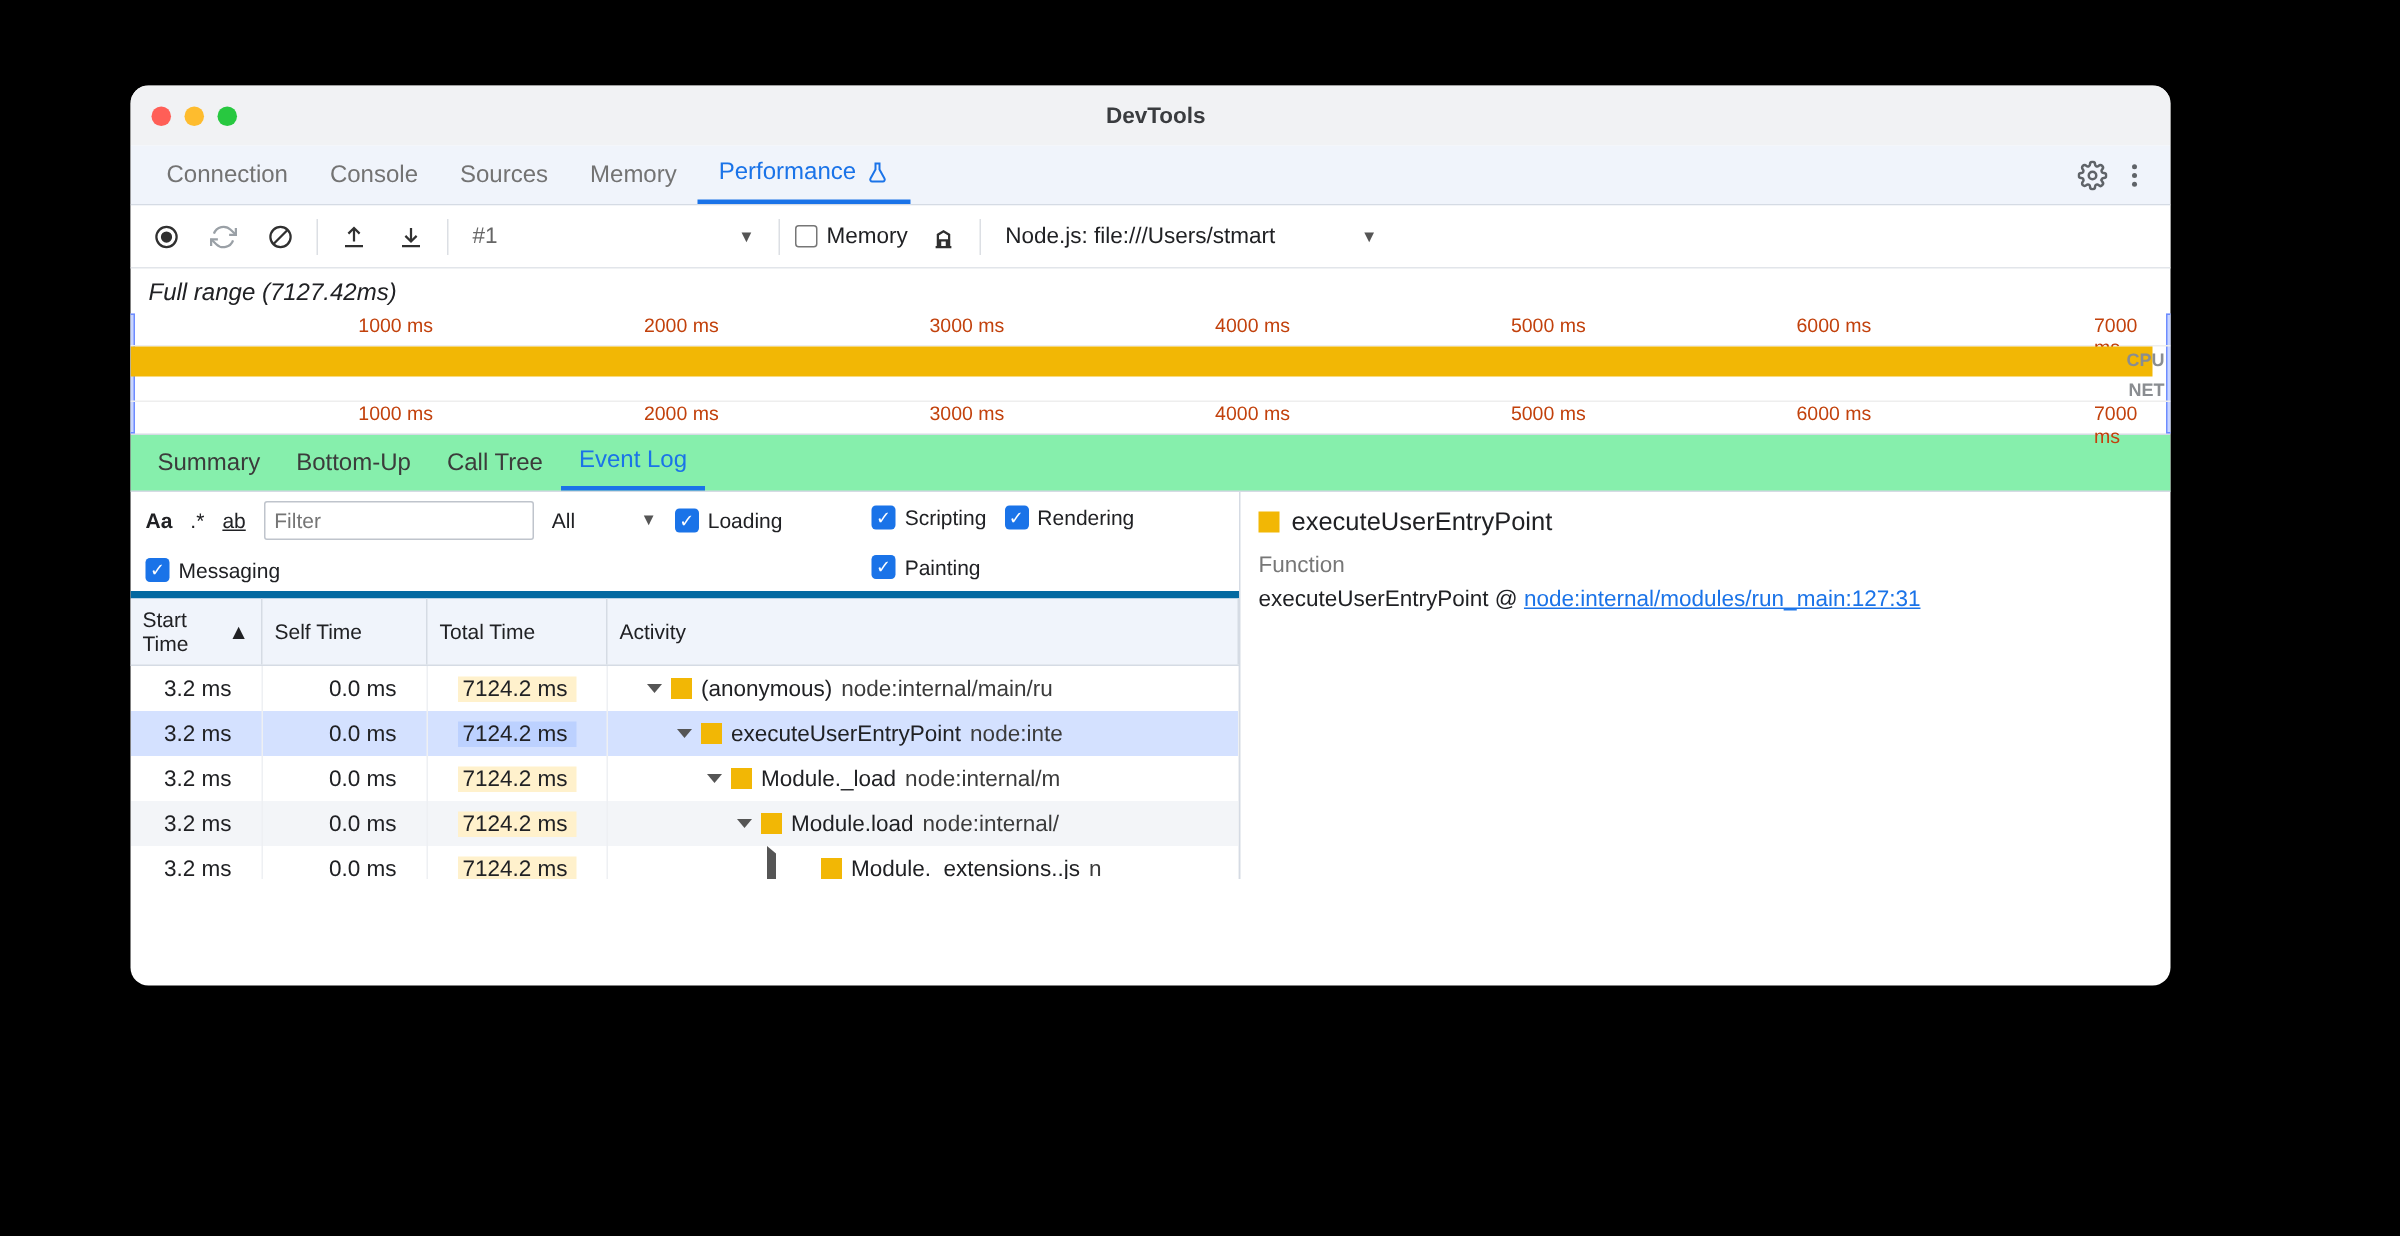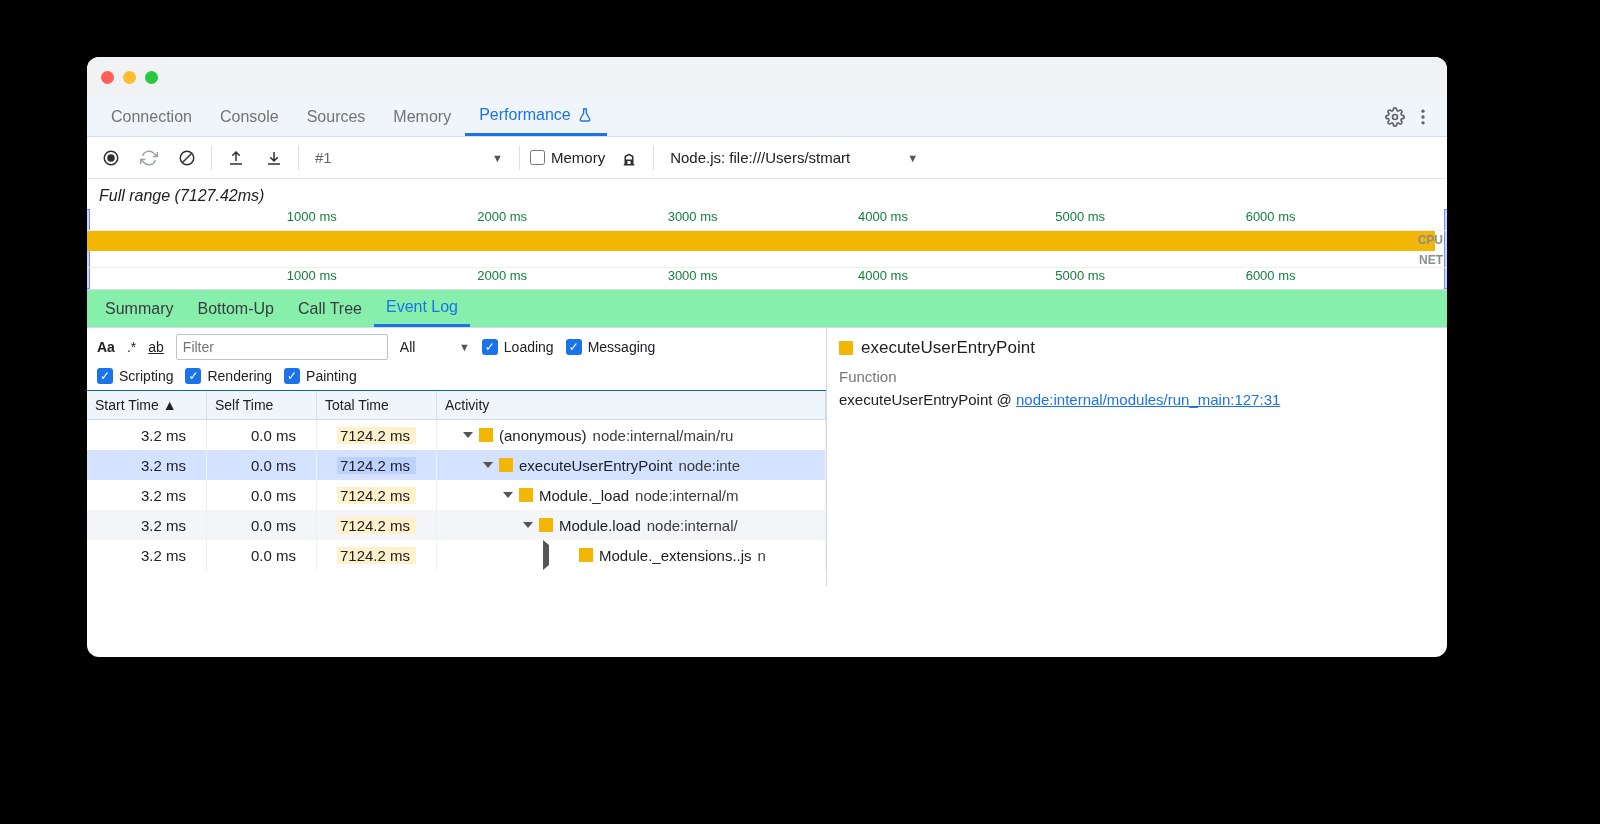--- a/index.html
+++ b/index.html
@@ -17,42 +17,42 @@
   .icon-btn { width: 28px; height: 28px; display: inline-flex; align-items: center; justify-content: center; color: #4a4a4a; cursor: pointer; }
   svg { display: block; }
   .toolbar { height: 42px; background: #fff; display: flex; align-items: center; padding: 0 10px; gap: 10px; border-bottom: 1px solid #e2e5ea; font-size: 15px; }
   .toolbar .sep { width: 1px; height: 24px; background: #dcdfe4; }
   .sel-input { min-width: 200px; display: flex; align-items: center; gap: 6px; padding: 0 6px; color: #666; }
   .chev { font-size: 11px; color: #555; }
   .chk { display: flex; align-items: center; gap: 6px; }
   .chk input { width: 15px; height: 15px; }
   .range-label { padding: 8px 12px 4px; font-size: 16px; font-style: italic; }
   .ruler { position: relative; height: 22px; border-bottom: 1px solid #eee; }
-  .ruler .tick { position: absolute; top: 0; font-size: 13px; color: #15803d; transform: translateX(-50%); margin-left: 48px; }
+  .ruler .tick { position: absolute; top: 0; font-size: 13px; color: #c2410c; transform: translateX(-50%); }
   .lanes { position: relative; }
   .lane { height: 20px; position: relative; }
   .lane-label { position: absolute; right: 4px; top: 2px; font-size: 12px; font-weight: 700; color: #8a8d91; }
   .cpu-bar { position: absolute; left: 0; right: 12px; top: 0; bottom: 0; background: #f2b705; }
   .overview-border { border-bottom: 1px solid #d5dbe4; }
   .handle { position:absolute; top:0; bottom:0; width:6px; background:#c9d6ff; border:1px solid #6e8cff; }
   .subtabs { height: 38px; background: #86efac; display: flex; align-items: center; padding: 0 6px; border-bottom: 1px solid #d5dbe4; }
   .subtab { padding: 0 12px; height: 100%; display: flex; align-items: center; font-size: 16px; color: #3b3b3b; cursor: pointer; }
   .subtab.active { color: #1a73e8; border-bottom: 3px solid #1a73e8; }
-  .filter-rows { padding: 6px 10px; display: flex; flex-direction: column; gap: 8px; border-bottom: 1px solid #0369a1; justify-content: center; }
+  .filter-rows { padding: 6px 10px; display: flex; flex-direction: row; gap: 8px; border-bottom: 5px solid #0369a1; justify-content: center; }
   .filter-row { display: flex; align-items: center; gap: 12px; flex-wrap: wrap; }
   .filter-row .mode { font-weight: 700; }
-  .filter-input { width: 212px; height: 24px; border: 1px solid #bfc4cc; border-radius: 2px; padding: 12px 6px; font-size: 14px; }
+  .filter-input { width: 180px; height: 24px; border: 1px solid #bfc4cc; border-radius: 2px; padding: 12px 6px; font-size: 14px; }
   .cat-sel { display: flex; align-items: center; gap: 4px; min-width: 70px; }
   .cbox { width: 16px; height: 16px; background: #1a73e8; border-radius: 3px; display: inline-flex; align-items: center; justify-content: center; color: #fff; font-size: 12px; }
   .split { display: flex; height: 258px; }
   .left { width: 740px; display:flex; flex-direction:column; border-right: 1px solid #d5dbe4; }
   .right { flex: 1; padding: 10px 12px; font-size: 15px; }
   .table-head { display: flex; background: #f0f4fb; border-bottom: 1px solid #d5dbe4; font-size: 14px; }
   .th { padding: 6px 8px; border-right: 1px solid #d5dbe4; display:flex; align-items:center; gap:4px; }
-  .col-start{width:120px;} .col-self{width:110px;} .col-total{width:120px;} .col-act{flex:1;}
+  .col-start{width:88px;} .col-self{width:110px;} .col-total{width:120px;} .col-act{flex:1;}
   .tbody { overflow-y:auto; }
   .tr { display: flex; height: 30px; align-items: center; }
   .tr.alt { background: #f3f5f8; }
   .tr.sel { background: #d4e1ff; }
   .td { padding: 0 20px; border-right: 1px solid #eef0f3; height:100%; display:flex; align-items:center; font-size:15px; }
   .num { justify-content: flex-end; font-variant-numeric: tabular-nums; }
   .total-pill { background: #fff1cc; width: 100%; display:flex; justify-content:flex-end; padding-right:6px; }
   .tr.sel .total-pill { background: #bcd1ff; }
   .act { display:flex; align-items:center; gap:6px; overflow:hidden; white-space:nowrap; }
   .indent { display:inline-block; }
@@ -69,20 +69,21 @@
 <body>
 
 <div class="window">
 
   <div class="titlebar">
     <div class="lights">
       <div class="light red"></div>
       <div class="light yellow"></div>
       <div class="light green"></div>
     </div>
+    <div class="title">DevTools</div>
     <div style="width:50px"></div>
   </div>
 
   <div class="tabs">
     <div class="tab">
         <span>Connection</span>
       </div>
     <div class="tab">
         <span>Console</span>
       </div>

